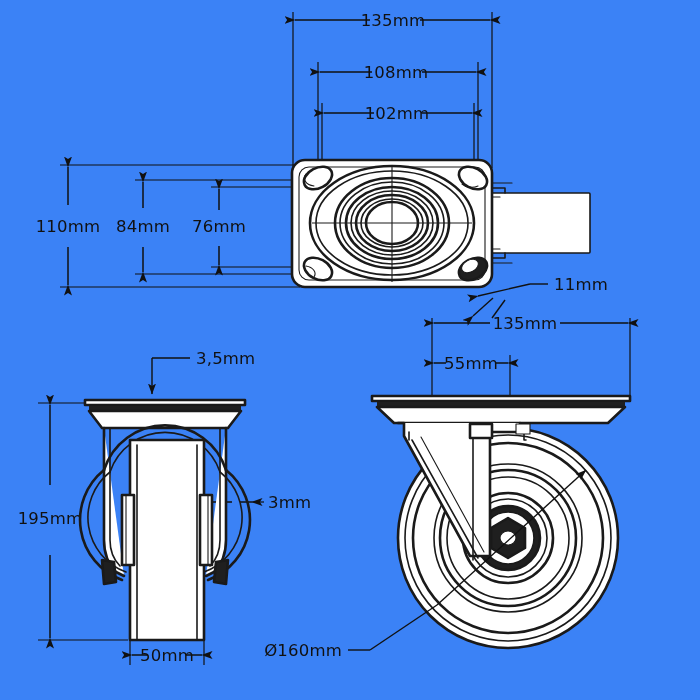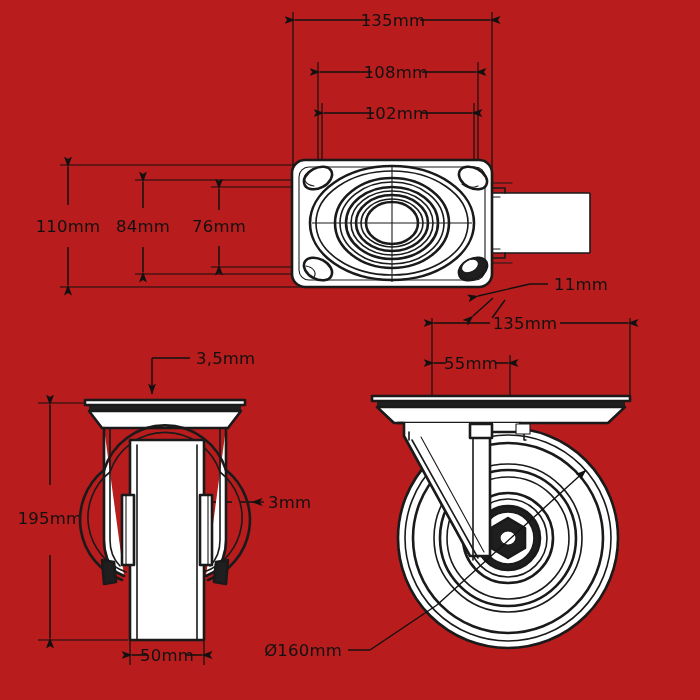--- a/index.html
+++ b/index.html
@@ -4,21 +4,21 @@
 <style>
   html, body {
     margin: 0;
     padding: 0;
     background: #ffffff;
   }
   #page {
     position: relative;
     width: 700px;
     height: 700px;
-    background: #b91c1c;
+    background: #3b82f6;
     font-family: "DejaVu Sans", sans-serif;
     overflow: hidden;
   }
   svg.drawing {
     display: block;
     width: 700px;
     height: 700px;
   }
   .ln  { stroke: #1a1a1a; stroke-width: 1.6; fill: none; stroke-linecap: round; stroke-linejoin: round; }
   .ln-th { stroke: #1a1a1a; stroke-width: 2.6; fill: none; stroke-linecap: round; stroke-linejoin: round; }

